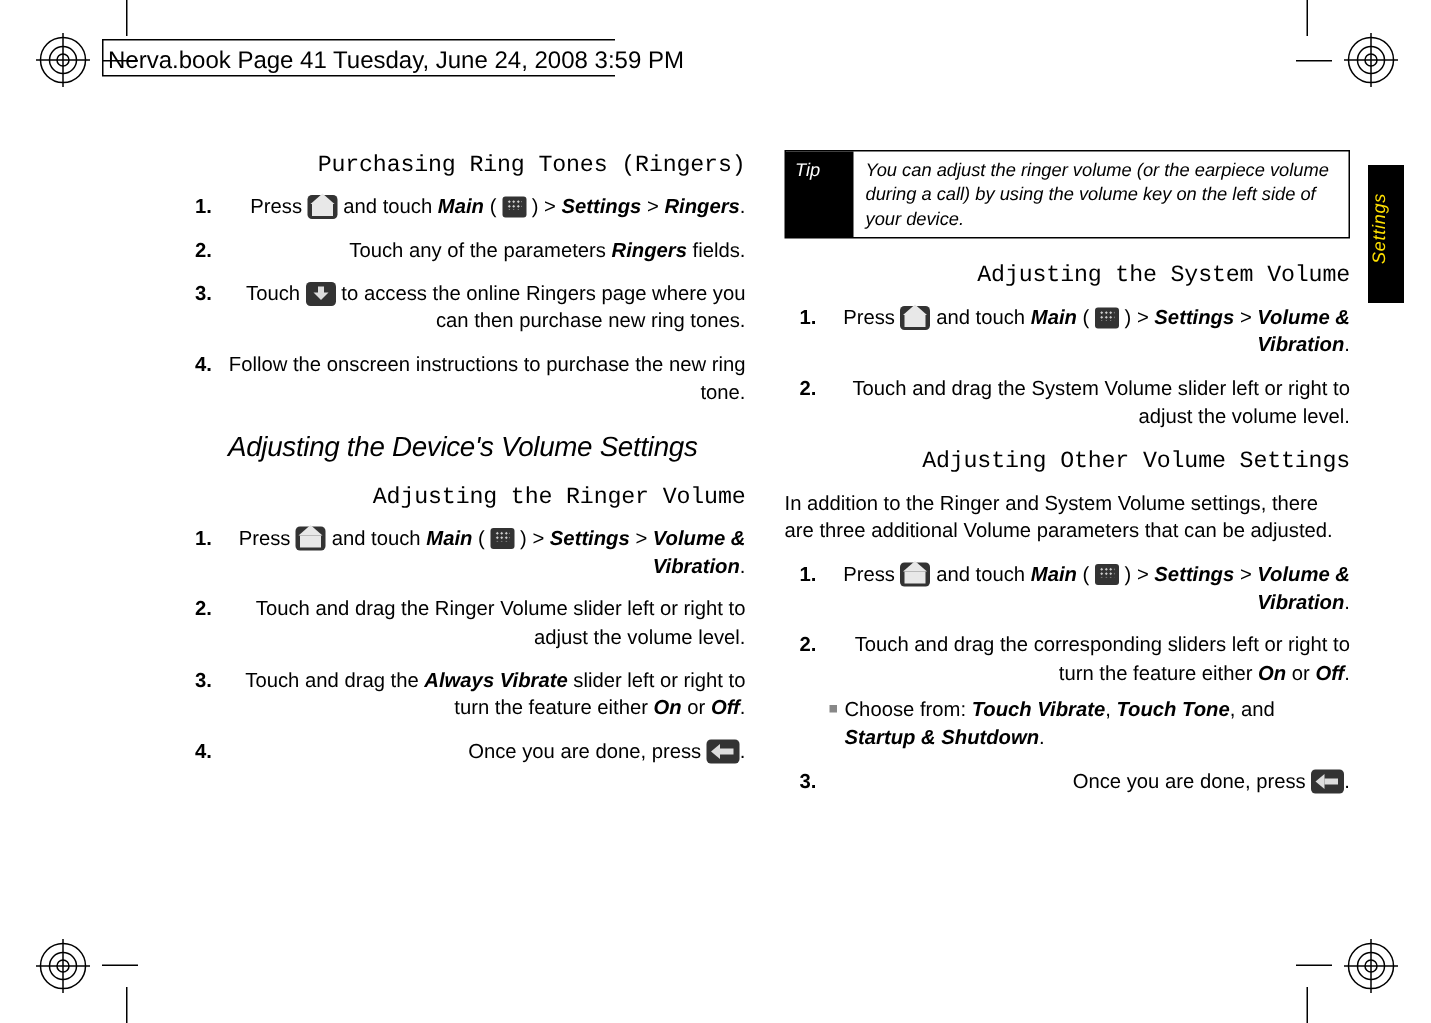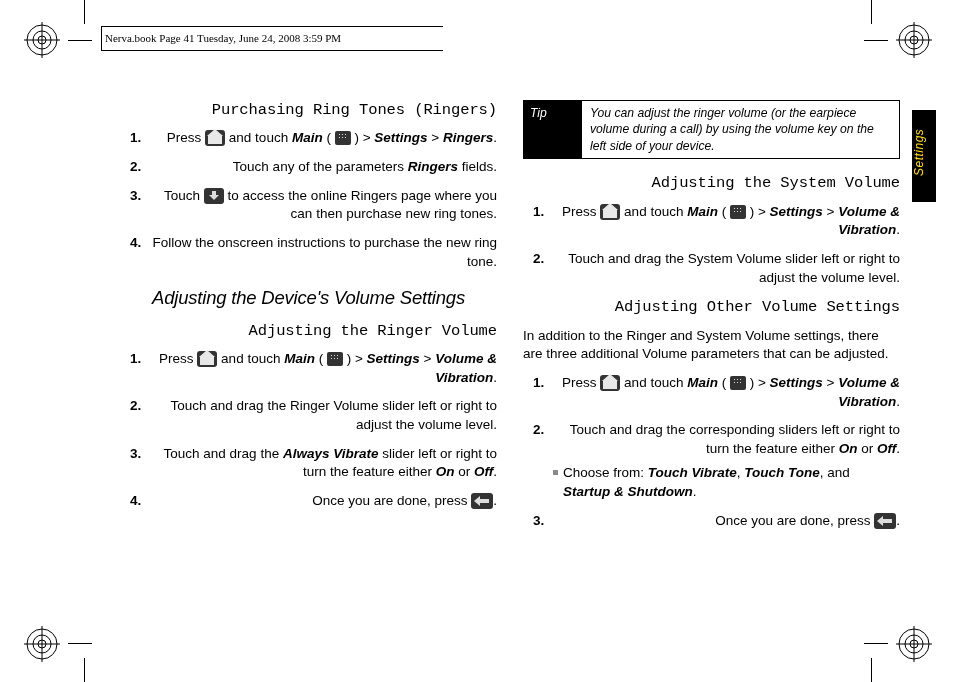--- a/index.html
+++ b/index.html
@@ -2,21 +2,21 @@
 <html><head>
 <meta charset="utf-8">
 <style>
   * { margin: 0; padding: 0; box-sizing: border-box; }
   body { width: 954px; height: 682px; background: #fff; font-family: Arial, Helvetica, sans-serif; color: #000; position: relative; overflow: hidden; }
   .regmark { position: absolute; width: 36px; height: 36px; }
   .regmark svg { width: 100%; height: 100%; }
   .cropmark { position: absolute; }
   .cm-h { height: 1px; width: 24px; background: #000; }
   .cm-v { width: 1px; height: 24px; background: #000; }
-  .header-meta { position: absolute; top: 32px; left: 105px; font-size: 11px; font-family: Liberation Serif, serif; }
+  .header-meta { position: absolute; top: 32px; left: 72px; font-size: 16px; font-family: Liberation Sans, sans-serif; }
   .header-meta .line { position: absolute; height: 1px; background: #000; }
 
   .page { position: absolute; top: 100px; left: 120px; width: 780px; height: 520px; display: flex; gap: 26px; }
   .col { flex: 1; font-size: 13.5px; line-height: 1.38; }
   h3.sect { font-family: Liberation Mono, monospace; font-weight: normal; font-size: 15.5px; margin-bottom: 8px; letter-spacing: -0.1px; text-align: right; }
   h2.ital { font-family: Arial, Helvetica, sans-serif; font-style: italic; font-weight: normal; font-size: 18.5px; margin: 14px 0 10px 0; letter-spacing: -0.2px; text-align: center; }
   .intro { margin-bottom: 10px; }
   ol.steps { list-style: none; counter-reset: s; margin-left: 14px; }
   ol.steps > li { counter-increment: s; position: relative; padding-left: 16px; margin-bottom: 10px; text-align: right; }
   ol.steps > li::before { content: counter(s) "."; position: absolute; left: -4px; top: 0; font-weight: bold; font-size: 13.5px; }
@@ -30,21 +30,21 @@
   .icon-grid { display: inline-block; vertical-align: -3px; width: 16px; height: 14px; border-radius: 2px; background: #333; position: relative; }
   .icon-grid::after{content:"";position:absolute;left:3px;top:2px;width:10px;height:7px;background-image:radial-gradient(circle,#ddd 30%,transparent 30%);background-size:3px 3px;}
   .icon-dl { display: inline-block; vertical-align: -4px; width: 20px; height: 16px; border-radius: 3px; background: #333; position: relative; }
   .icon-dl::before{content:"";position:absolute;left:8px;top:3px;width:4px;height:5px;background:#ddd;}
   .icon-dl::after{content:"";position:absolute;left:5px;top:7px;width:0;height:0;border-left:5px solid transparent;border-right:5px solid transparent;border-top:5px solid #ddd;}
   .icon-back { display: inline-block; vertical-align: -4px; width: 22px; height: 16px; border-radius: 3px; background: #333; position: relative; }
   .icon-back::before{content:"";position:absolute;left:3px;top:3px;width:0;height:0;border-top:5px solid transparent;border-bottom:5px solid transparent;border-right:6px solid #ddd;}
   .icon-back::after{content:"";position:absolute;left:9px;top:6px;width:9px;height:4px;background:#ddd;}
 
   .tipbox { border: 1px solid #000; display: flex; margin-bottom: 14px; font-size: 12.2px; }
-  .tiplabel { width: 58px; background: #000; color: #fff; font-style: italic; padding: 4px 6px; }
+  .tiplabel { width: 45px; background: #000; color: #fff; font-style: italic; padding: 4px 6px; }
   .tiptext { flex: 1; font-style: italic; padding: 4px 8px; line-height: 1.35; }
 
   .sidetab { position: absolute; right: 18px; top: 110px; width: 24px; height: 92px; background: #000; color: #ffe000; font-style: italic; font-size: 12px; writing-mode: vertical-rl; transform: rotate(180deg); text-align: center; padding-top: 8px; letter-spacing: 0.5px; }
 
   .footer { position: absolute; bottom: 6px; right: 0; font-style: italic; font-size: 13px; }
   .footer .pagenum { font-style: normal; margin-left: 30px; font-size: 14px; }
 </style>
 </head>
 <body>
 

